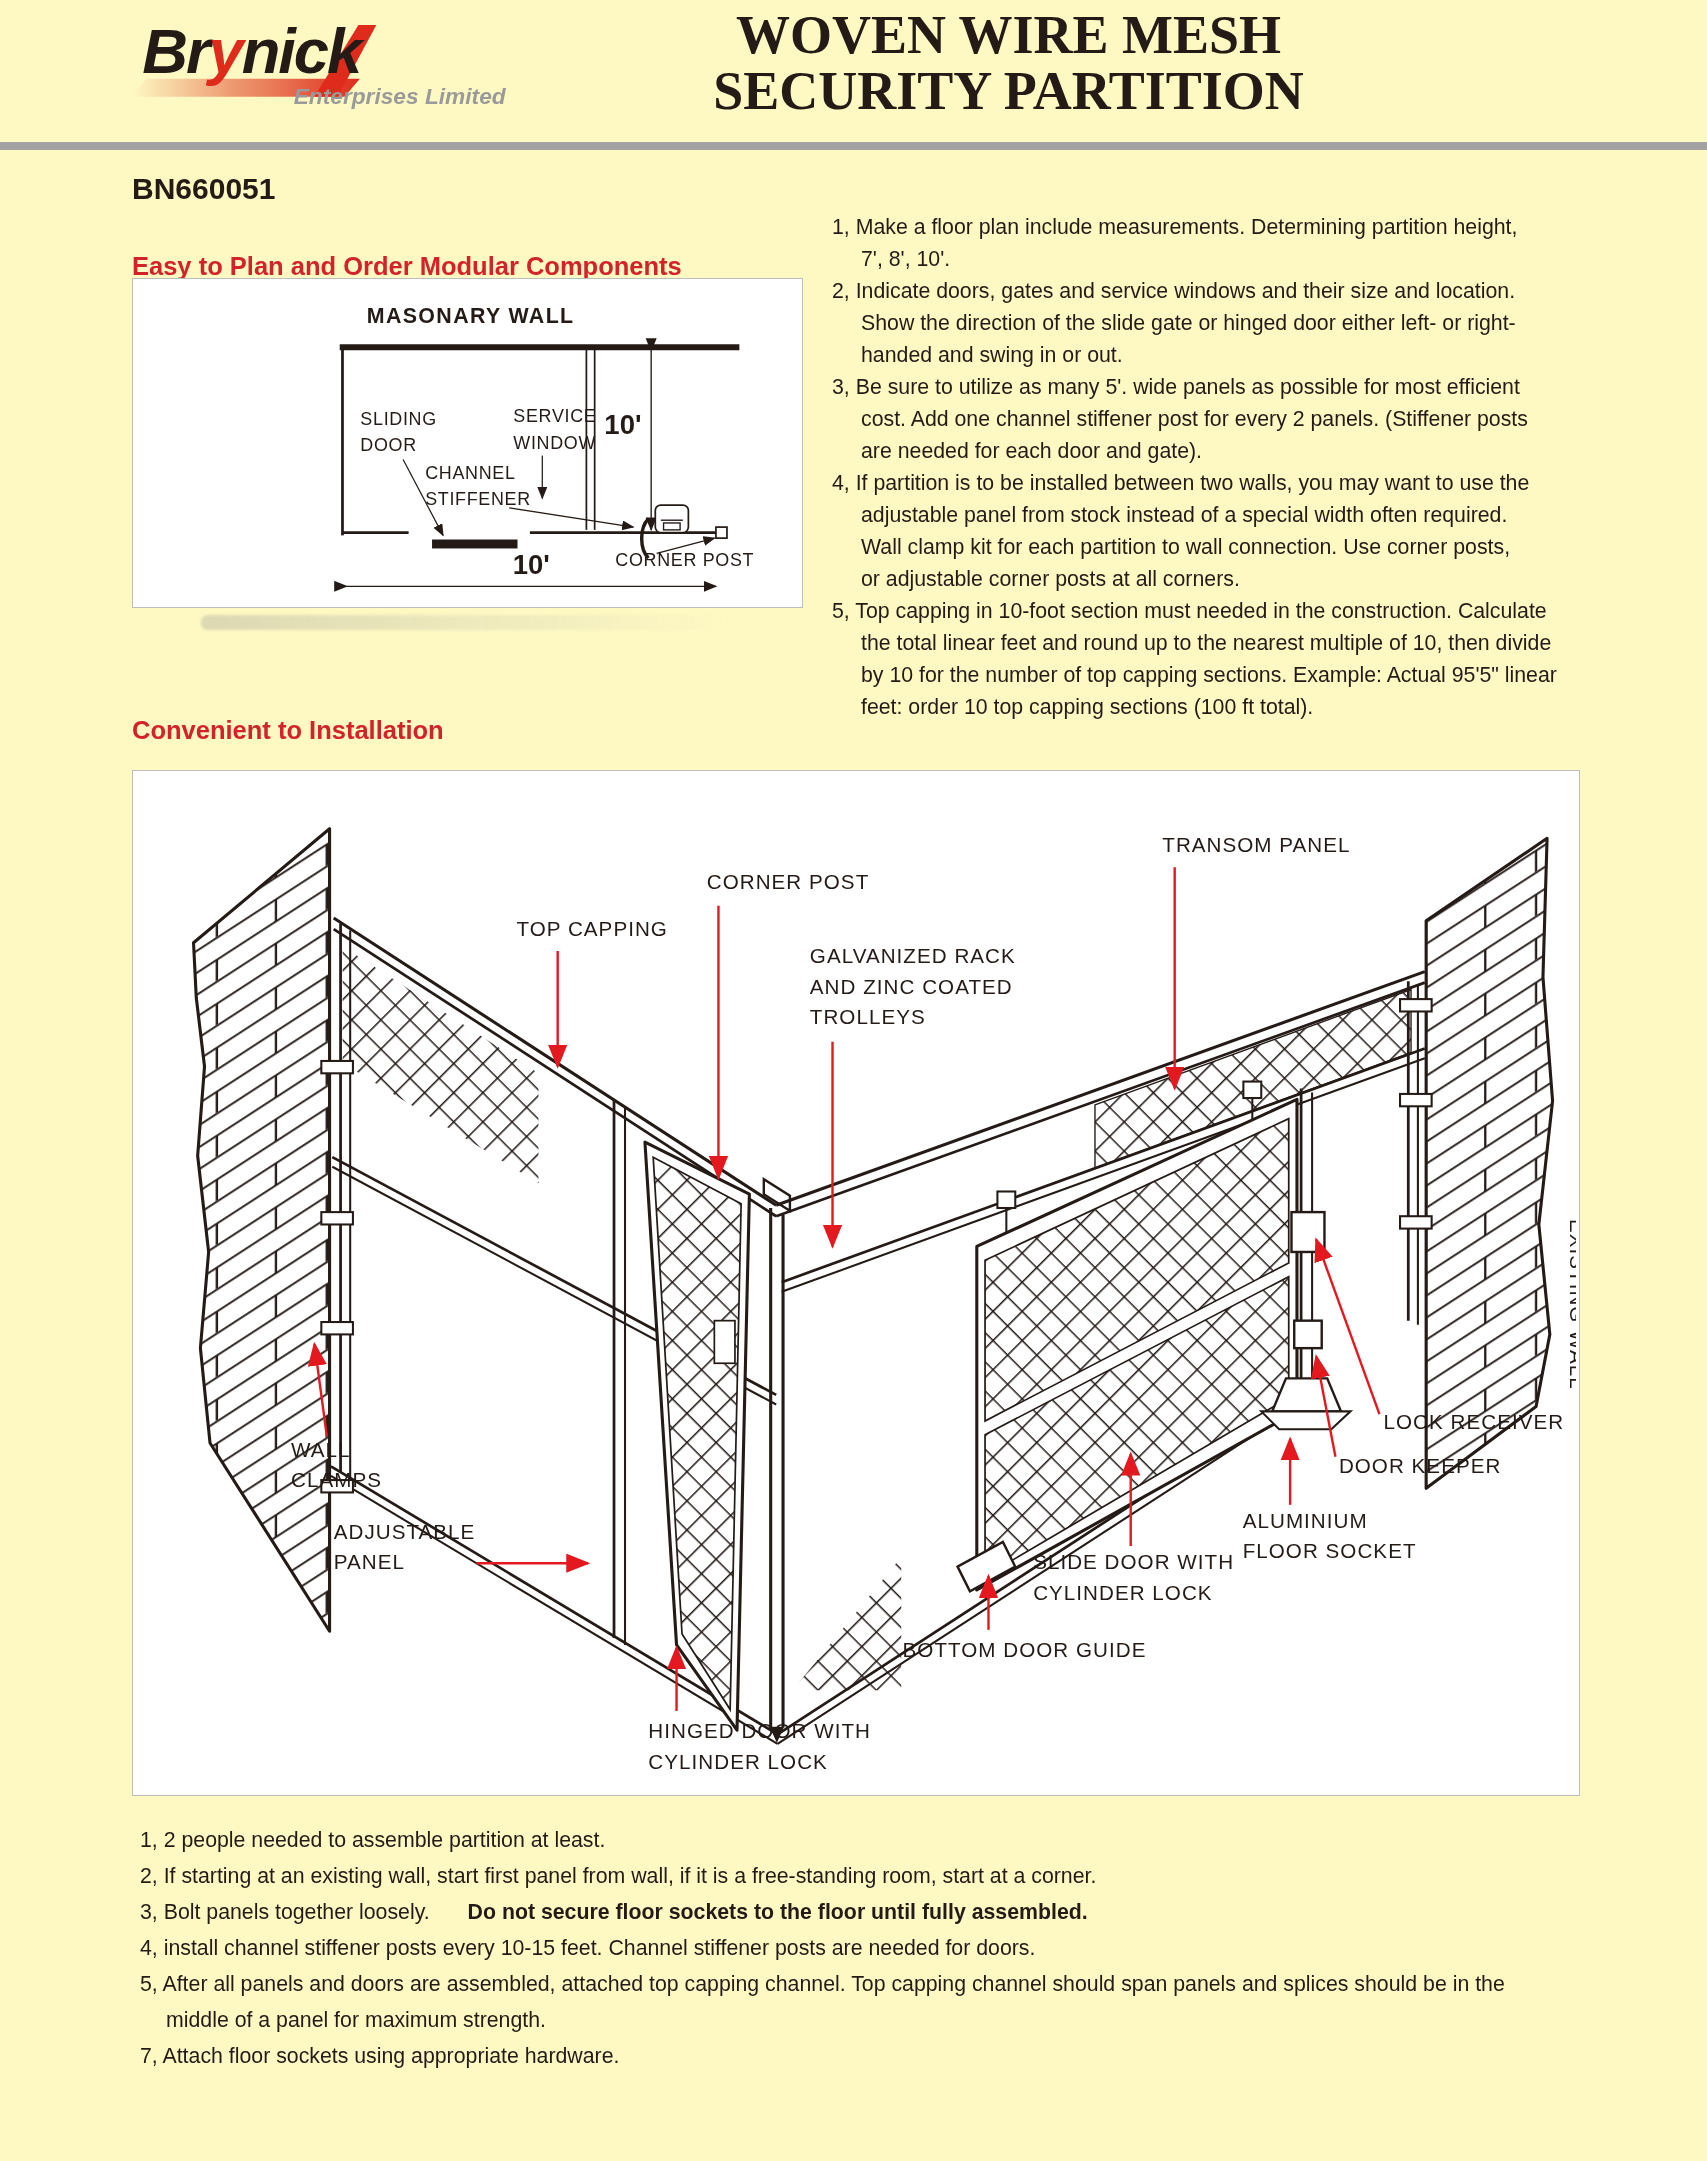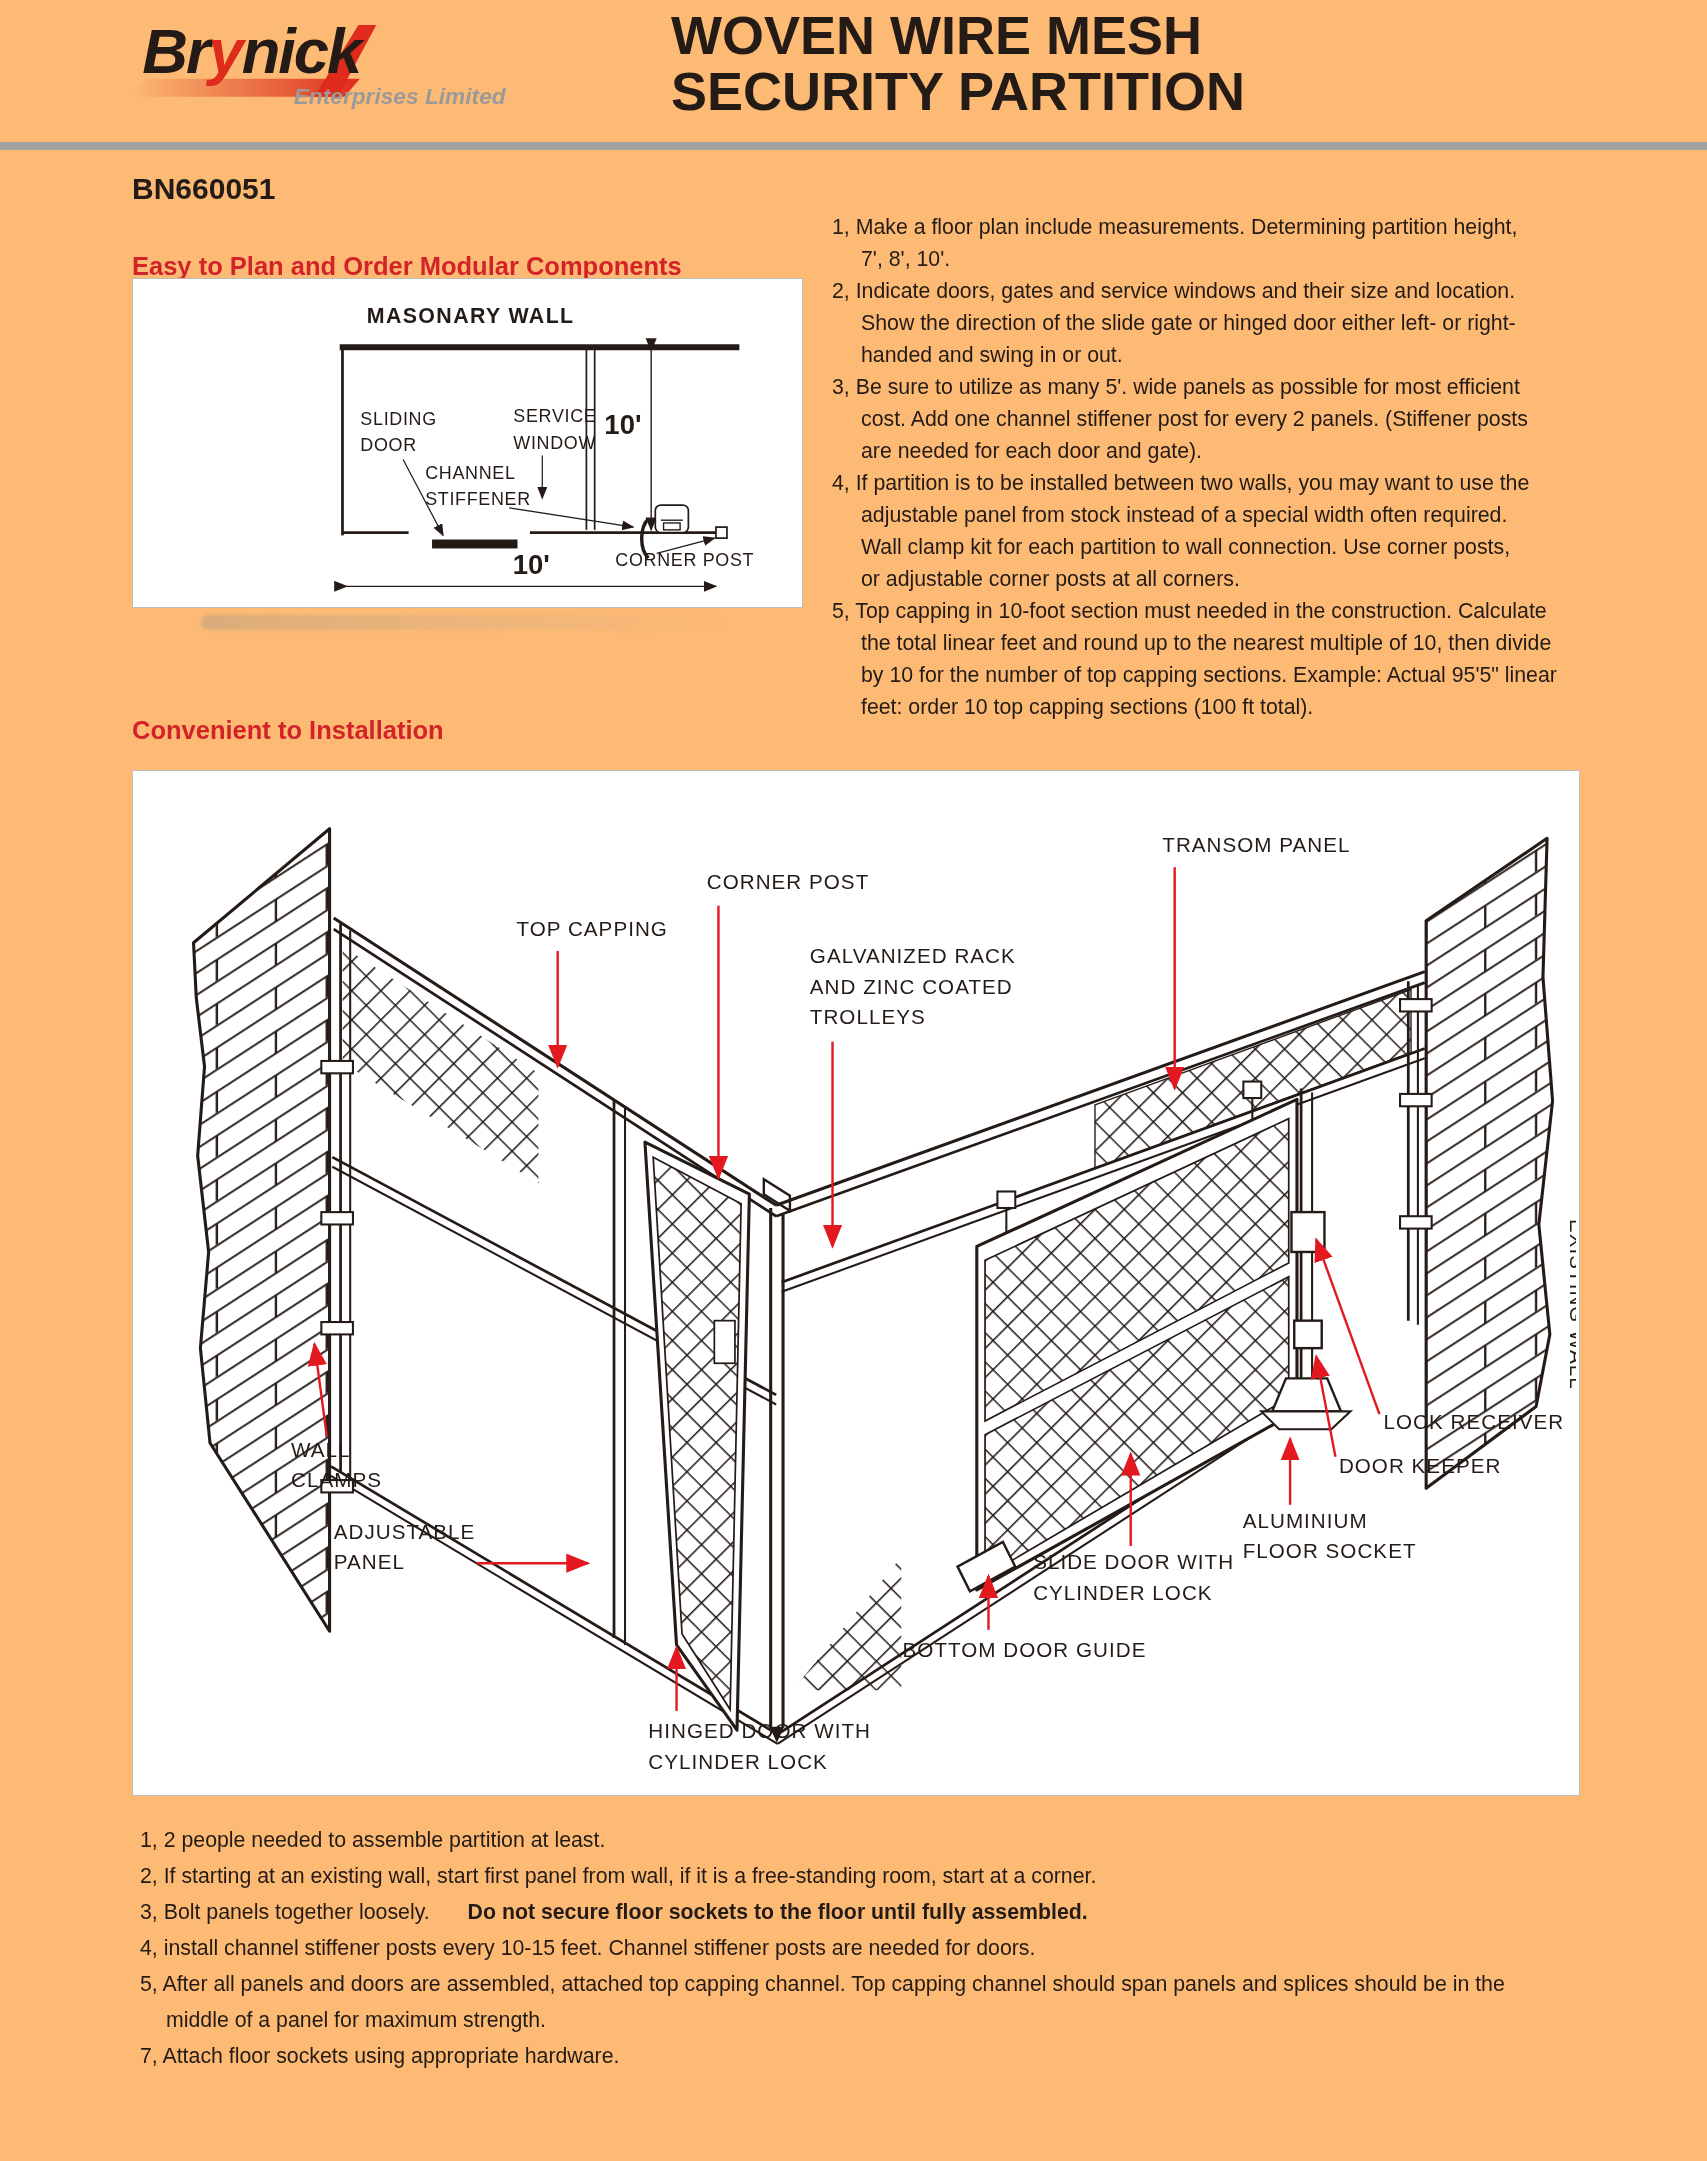--- a/index.html
+++ b/index.html
@@ -1,22 +1,22 @@
 <!DOCTYPE html>
 <html style="font-size:11px"><head>
 <meta charset="utf-8">
 <style>
   html,body{margin:0;padding:0;background:#e8e8e8;}
-  .page{position:relative;width:1708px;height:2161px;background:#fdba74;overflow:hidden;
+  .page{position:relative;width:1708px;height:2161px;background:#fef9c3;overflow:hidden;
         font-family:"Liberation Sans", sans-serif;color:#241b17;}
   .abs{position:absolute;}
 
   
-  .title{left:671px;top:6.9px;width:675px;text-align:left;
-         font-size:54px;font-weight:bold;line-height:56px;letter-spacing:0px;color:#241b17;}
+  .title{left:671px;top:6.9px;width:675px;text-align:center;
+         font-size:54px;font-weight:bold;line-height:56px;letter-spacing:0px;color:#241b17;font-family:Liberation Serif, serif;}
   .divider{left:0;top:142px;width:1708px;height:8.3px;background:#a2a2a2;}
 
   
   .model{left:132px;top:172px;font-size:30px;font-weight:bold;letter-spacing:0;}
   .redhead{font-size:25.5px;font-weight:bold;color:#d2232a;}
   .rh1{left:132px;top:240px;margin-top:12px;}
   .rh2{left:132px;top:716px;}
 
   
   .figbox{border:1.4px solid #bdbdbd;background:#fff;}

